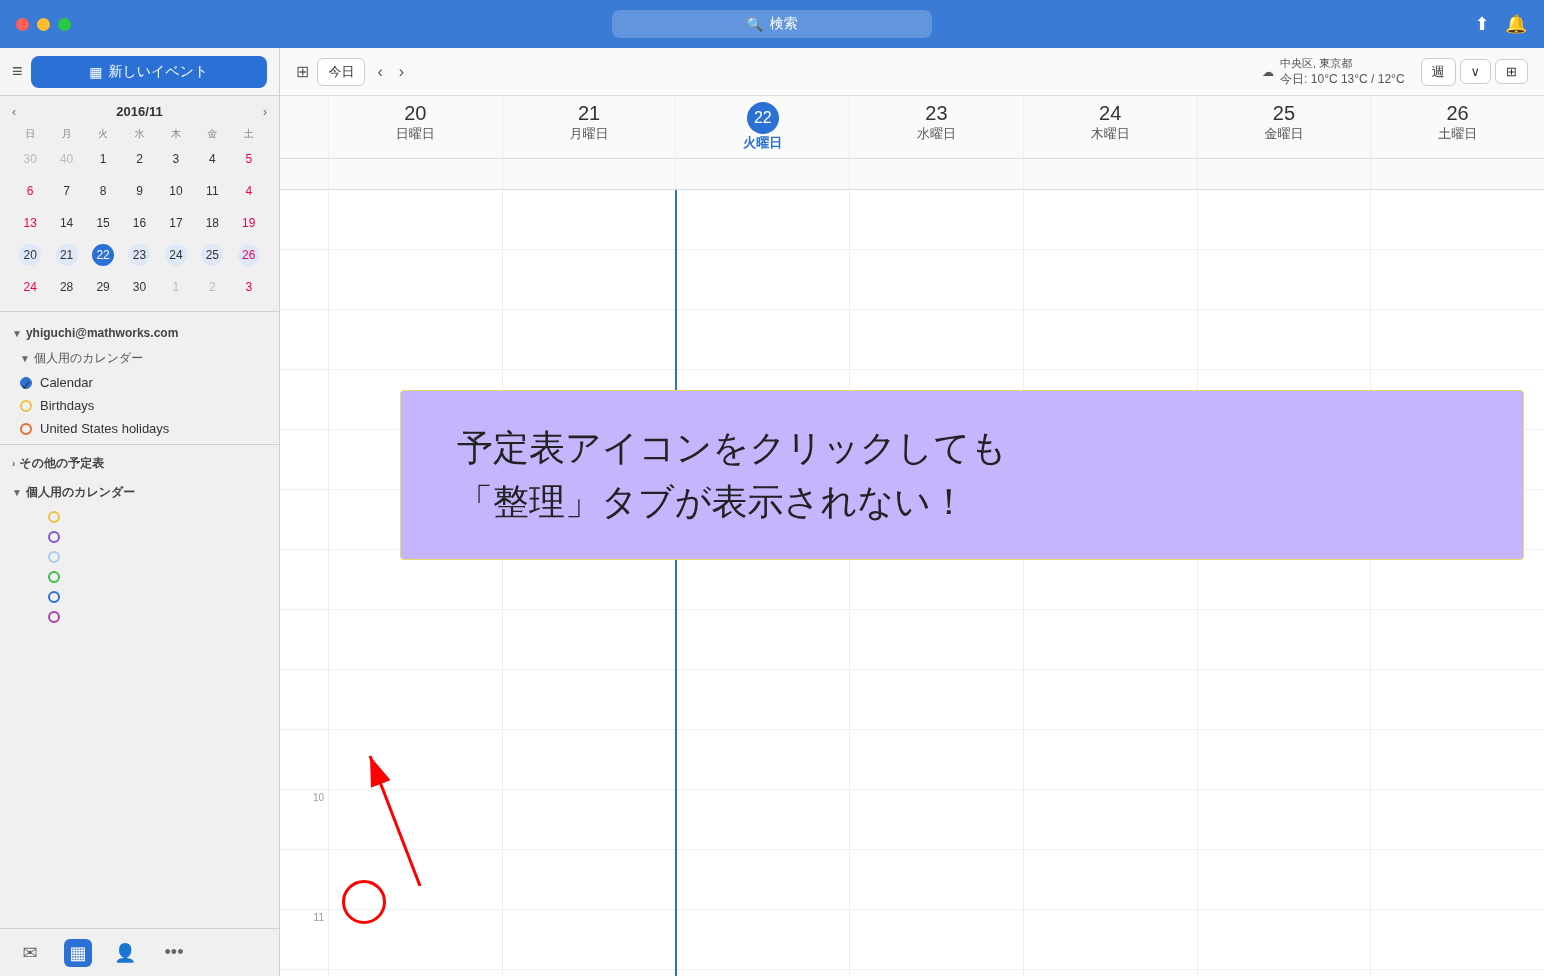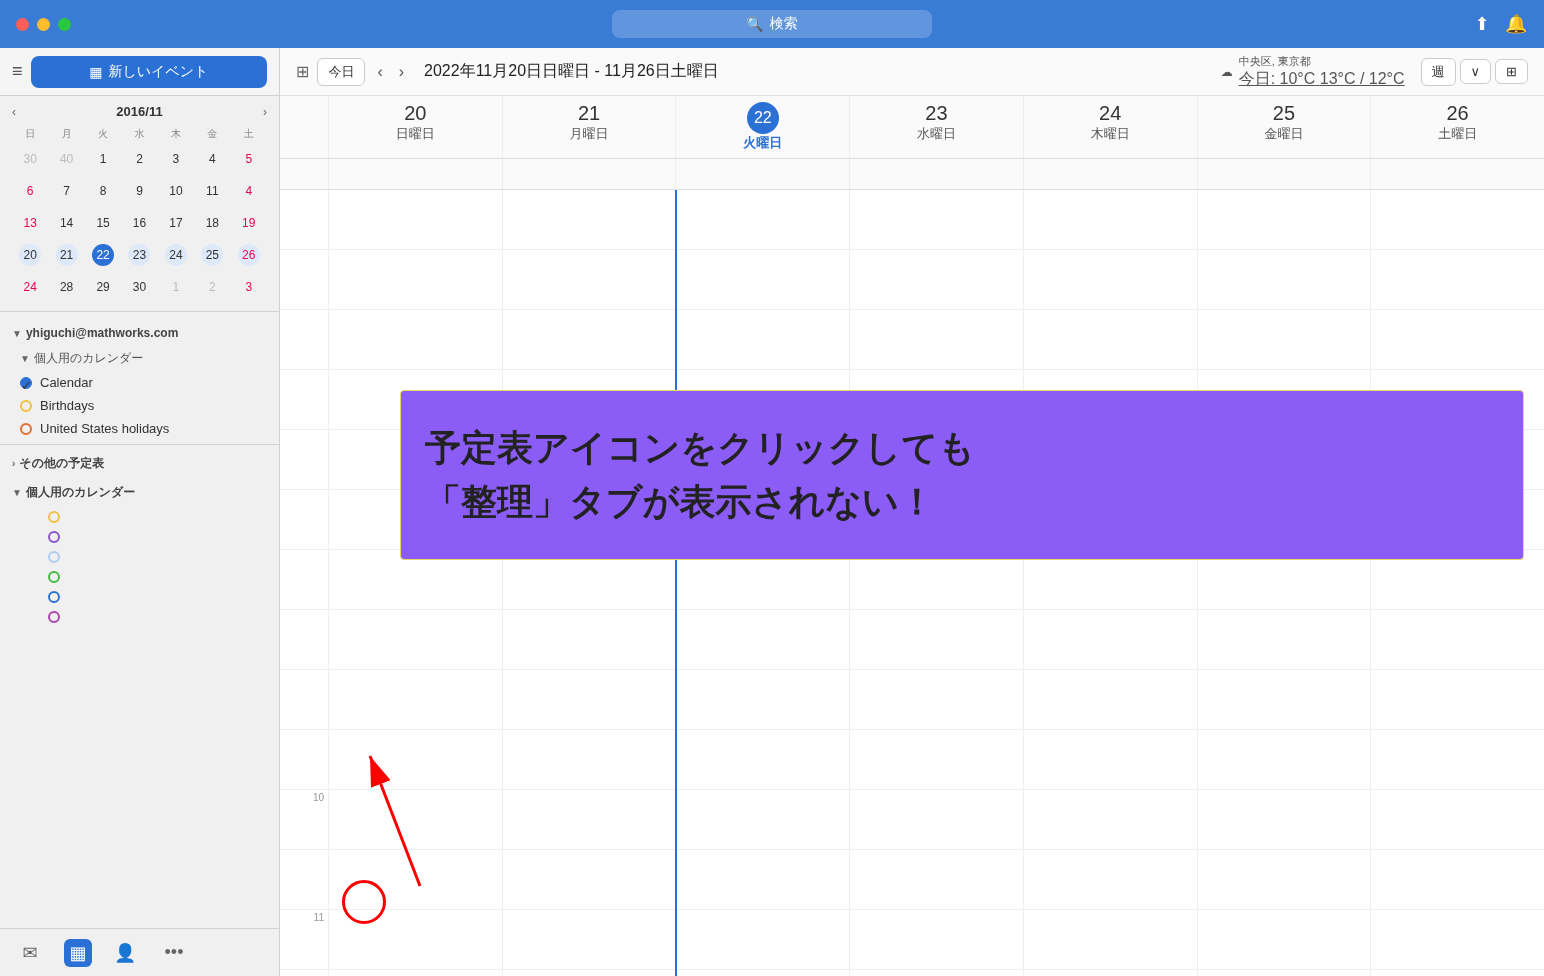--- a/index.html
+++ b/index.html
@@ -344,27 +344,27 @@
       border-left: 1px solid #eee;
       min-height: 30px;
     }
 
     
     .overlay-box {
       position: absolute;
       top: 200px;
       left: 120px;
       right: 20px;
-      background: #8b5cf6;
+      background: #c4b5fd;
       border: 1px solid #e8d96a;
       border-radius: 4px;
-      padding: 30px 24px;
+      padding: 30px 56px;
       z-index: 10;
       font-size: 36px;
-      font-weight: 700;
+      font-weight: 400;
       line-height: 1.5;
       color: #222;
     }
 
     .red-circle {
       position: absolute;
       bottom: 52px;
       left: 62px;
       width: 44px;
       height: 44px;
@@ -543,26 +543,25 @@
     </div>
   </div>
 
   <div class="main-area">
 
     <div class="cal-header-bar">
       <span style="font-size:16px; color:#666; cursor:pointer;">⊞</span>
       <button class="today-btn">今日</button>
       <button class="nav-btn">‹</button>
       <button class="nav-btn">›</button>
-      <span class="date-range-label">2022年11月20日日曜日 - 11月26日土曜日</span>
       <div class="weather-info">
         <span>☁</span>
         <div>
           <div style="font-size:11px; font-weight:500;">中央区, 東京都</div>
-          <div style="font-size:16px;text-decoration:underline;">
+          <div style="font-size:12px;">
             <span>今日: 10°C</span>
             <span>13°C / 12°C</span>
           </div>
         </div>
       </div>
       <div class="view-controls">
         <button class="view-btn">週</button>
         <button class="view-btn">∨</button>
         <button class="view-btn">⊞</button>
       </div>

